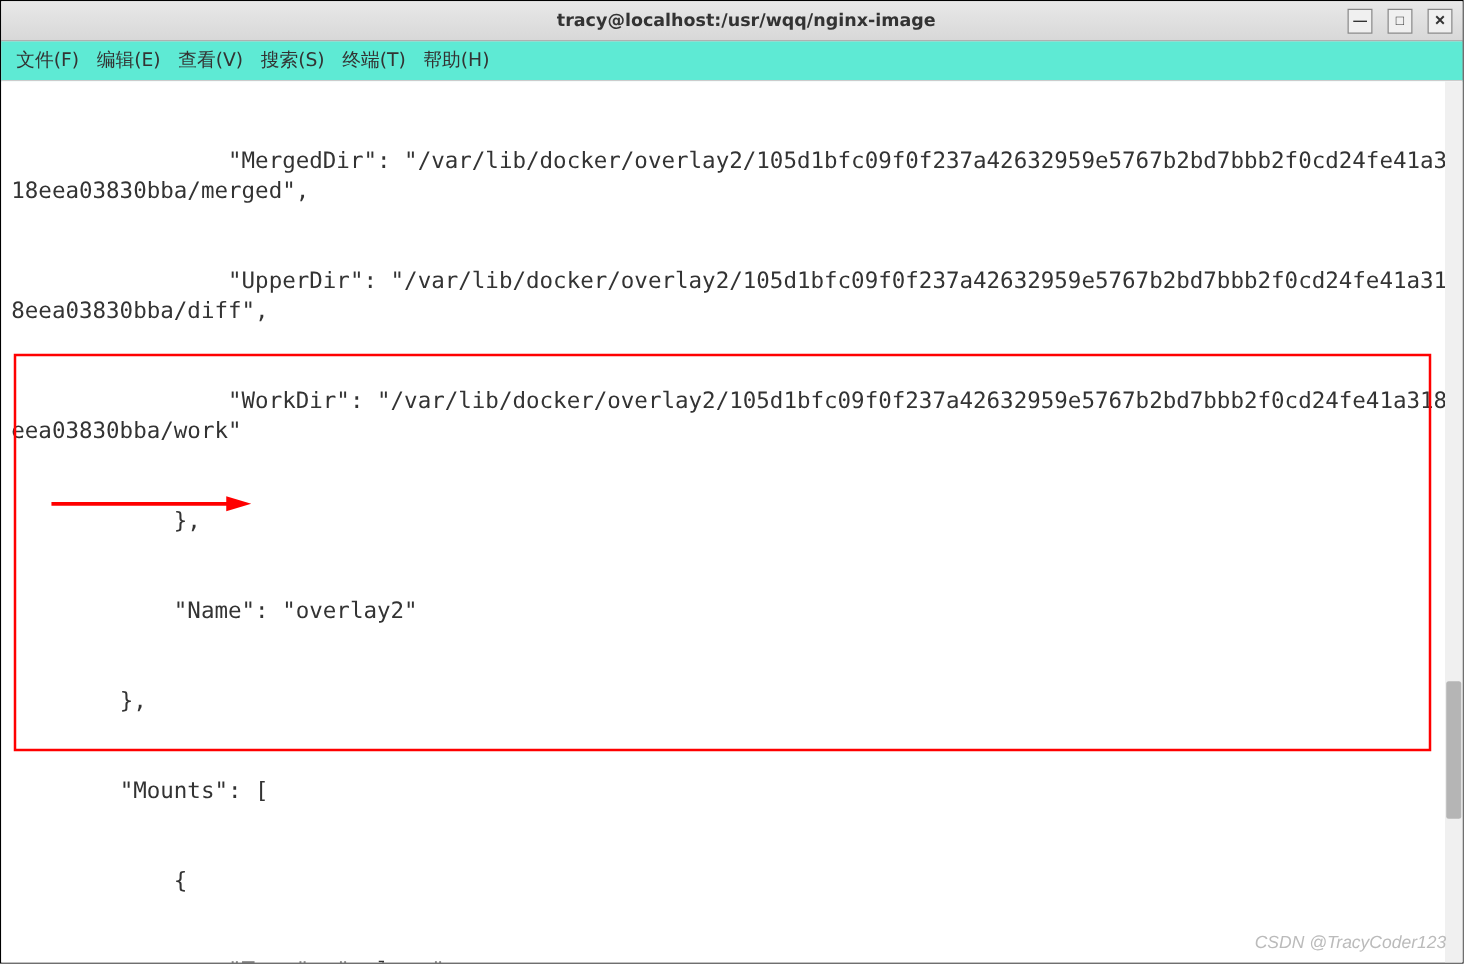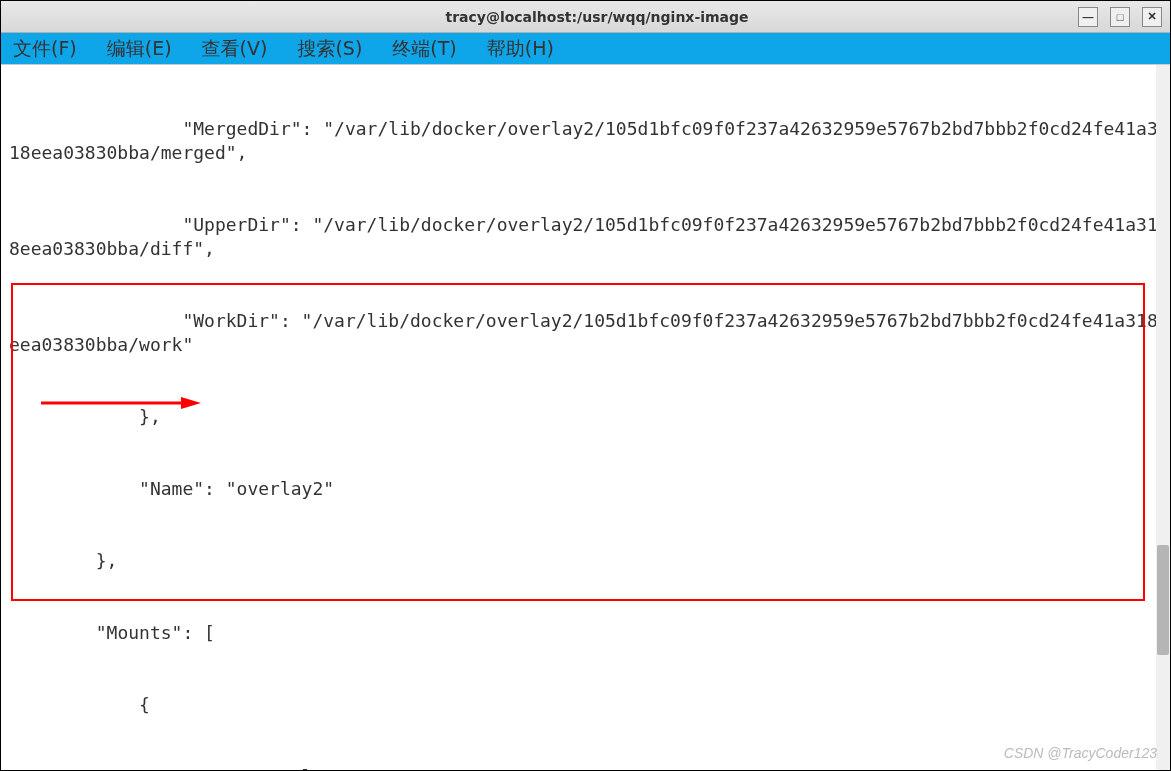--- a/index.html
+++ b/index.html
@@ -45,28 +45,28 @@
   background: #f0f0f0;
   display: flex;
   align-items: center;
   justify-content: center;
   font-size: 11px;
   font-family: sans-serif;
   cursor: default;
 }
 .menubar {
   height: 32px;
-  background: #0ea5e9;
+  background: #5eead4;
   border-bottom: 1px solid #ccc;
   display: flex;
   align-items: center;
   padding: 0 8px;
-  font-size: 19px;
+  font-size: 15px;
   color: #333;
-  gap: 22px;
+  gap: 6px;
 }
 .menuitem {
   cursor: default;
   padding: 2px 4px;
 }
 .terminal {
   flex: 1;
   background: #ffffff;
   font-family: "DejaVu Sans Mono", "Courier New", monospace;
   font-size: 18px;

